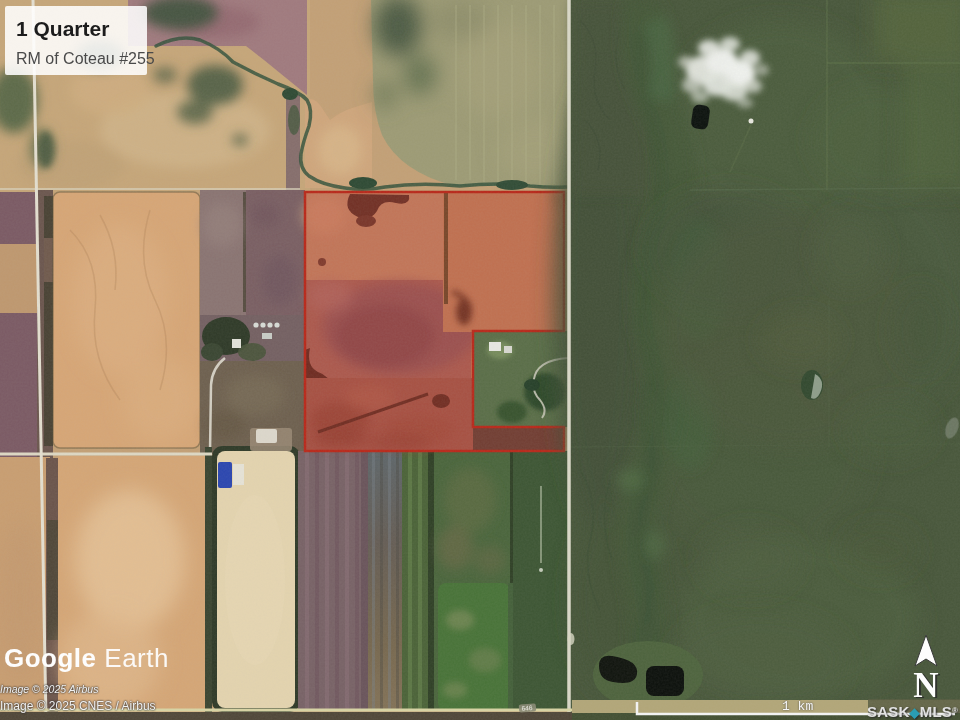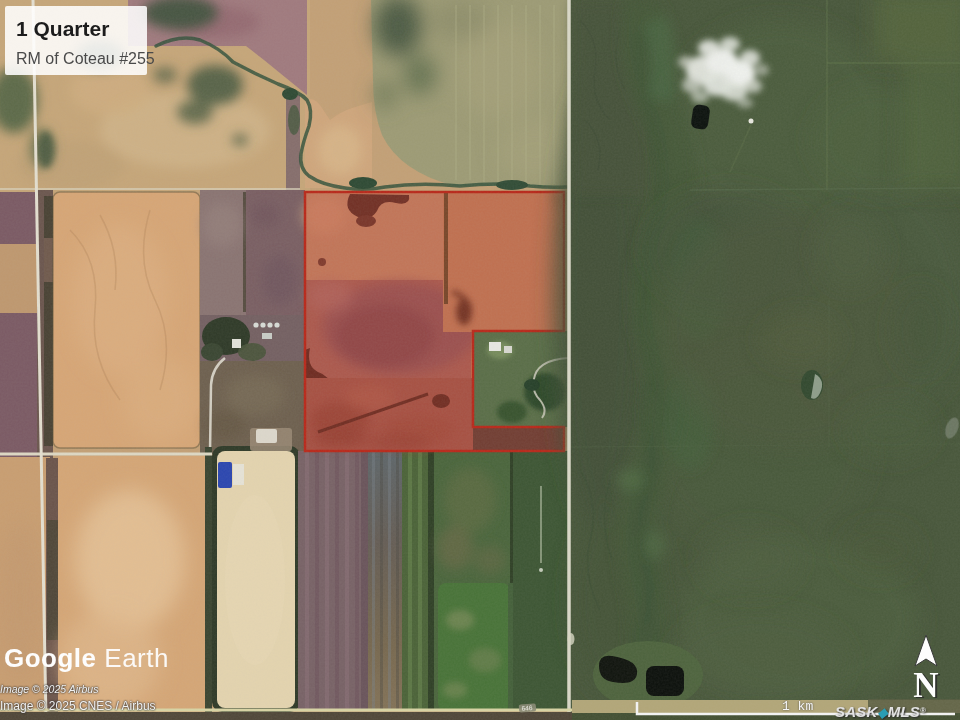--- a/index.html
+++ b/index.html
@@ -391,21 +391,21 @@
 <div class="lbl" style="left:16px;top:50px;font-size:16px;color:#4a4a4a;">RM of Coteau #255</div>
 
 <div class="lbl" style="left:4px;top:643px;font-size:26px;color:#fdfdfd;letter-spacing:0.5px;"><span style="font-weight:bold;">Google</span> <span style="font-weight:300;opacity:0.95;">Earth</span></div>
 
 <div class="lbl" style="left:0px;top:683px;font-size:10.5px;color:#f2f2f2;text-shadow:0 0 2px #333,0 0 2px #333;font-style:italic;">Image © 2025 Airbus</div>
 
 <div class="lbl" style="left:0px;top:699px;font-size:12px;color:#f2f2f2;text-shadow:0 0 2px #333,0 0 2px #333;">Image © 2025 CNES / Airbus</div>
 
 <div class="lbl" style="left:782px;top:699px;font-size:13px;color:#f5f5f5;text-shadow:0 0 2px #444;font-family:Liberation Mono, monospace;">1 km</div>
 
-<div class="lbl" style="left:835px;top:703px;font-size:15px;font-weight:bold;color:#e2e2e2;letter-spacing:0.2px;text-shadow:1px 1px 2px #2a2a2a;font-style:italic;">SASK<span style="color:#2a9db4;font-size:13px;">◆</span>MLS<span style="font-size:8px;vertical-align:4px;">®</span></div>
+<div class="lbl" style="left:867px;top:703px;font-size:15px;font-weight:bold;color:#e2e2e2;letter-spacing:0.2px;text-shadow:1px 1px 2px #2a2a2a;">SASK<span style="color:#2a9db4;font-size:13px;">◆</span>MLS<span style="font-size:8px;vertical-align:4px;">®</span></div>
 
 <svg class="lbl" style="left:903px;top:630px;" width="50" height="75" viewBox="0 0 50 75">
 <polygon points="23,5 34,36 23,29 12,36" fill="#fdfdfd" stroke="#3a3a3a" stroke-width="1"></polygon>
 <text x="25" y="68" font-family="Liberation Serif,serif" font-size="35" font-weight="bold" fill="#2a2a2a" text-anchor="middle" opacity="0.8">N</text>
 <text x="23" y="67" font-family="Liberation Serif,serif" font-size="35" font-weight="bold" fill="#fdfdfd" text-anchor="middle">N</text>
 </svg>
 
 </div>
 
 </body></html>

